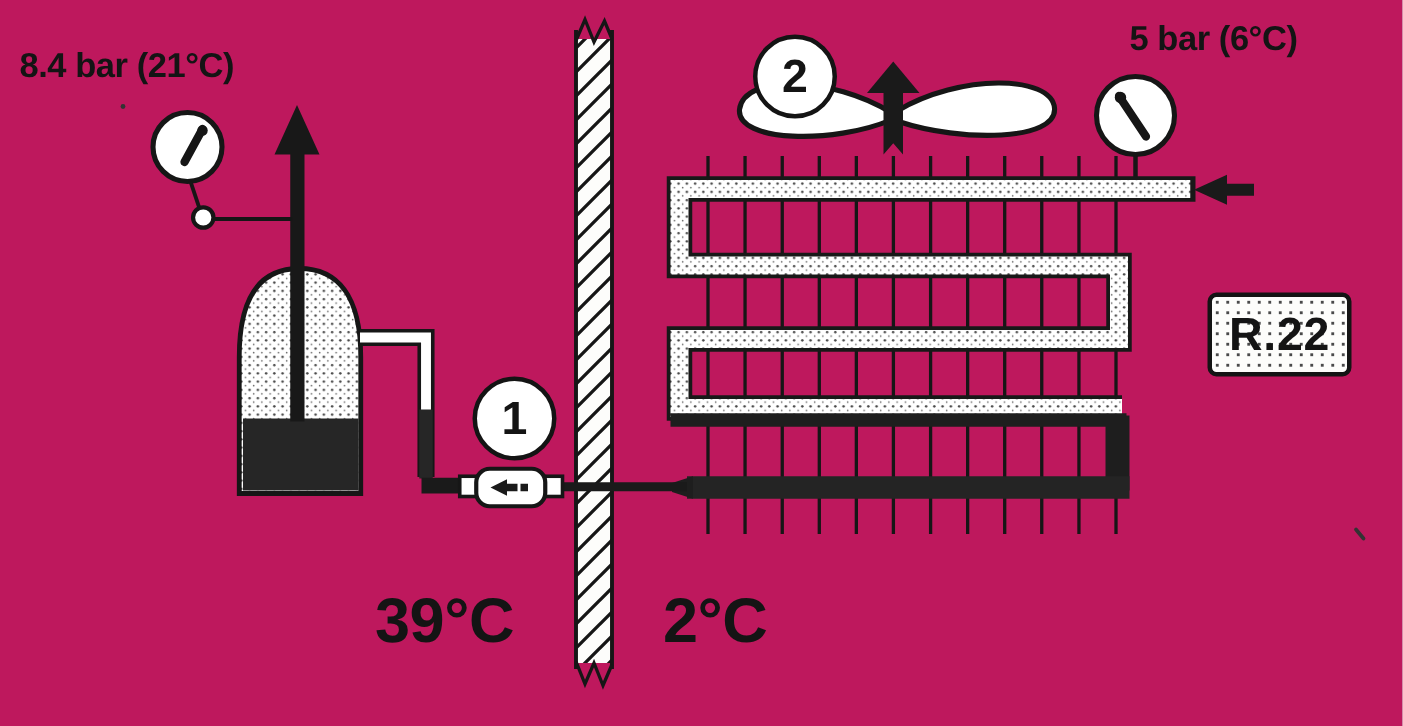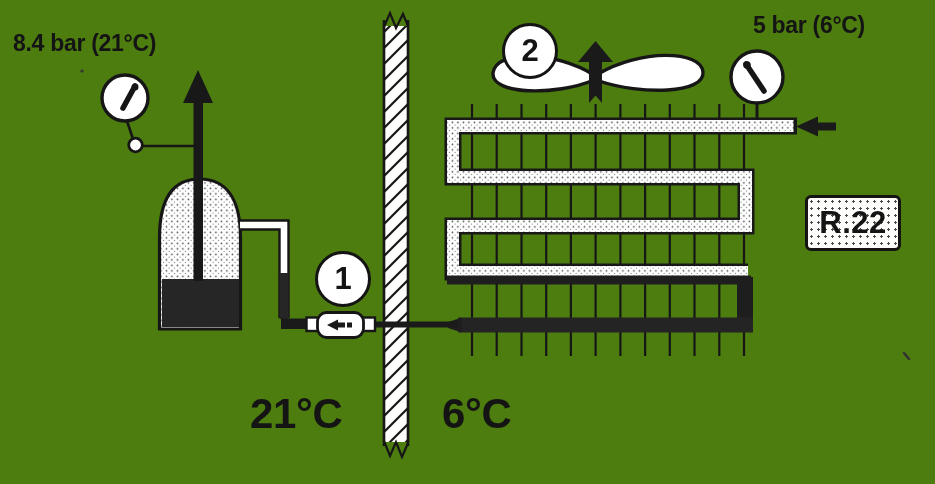--- a/index.html
+++ b/index.html
@@ -1,18 +1,18 @@
 <!DOCTYPE html>
 <html><head>
 <meta charset="utf-8">
 <style>
   html,body{margin:0;padding:0;background:#e8e8e8;}
   .stage{
     position:relative;width:935px;height:484px;margin:0 auto;
-    background:#4d7c0f;overflow:hidden;
+    background:#be185d;overflow:hidden;
     font-family:"Liberation Sans","DejaVu Sans",sans-serif;
     color:#141414;
   }
   .art{position:absolute;left:0;top:0;}
   .lbl{position:absolute;font-weight:700;white-space:nowrap;letter-spacing:-0.3px;}
   .lbl-pressure-left{left:13px;top:30px;font-size:23px;}
   .lbl-pressure-right{left:753px;top:12px;font-size:23px;}
   .lbl-temp-warm{left:250px;top:390px;font-size:42px;}
   .lbl-temp-cold{left:442px;top:390px;font-size:42px;}
   .circle-badge{
@@ -141,23 +141,23 @@
       <rect x="317.5" y="312.5" width="46" height="25" rx="9" fill="#ffffff" stroke="#161616" stroke-width="2.8"></rect>
       <path d="M327,325 L338,319.5 V322.5 H345 V327.5 H338 V330.5 Z" fill="#1a1a1a"></path>
       <rect x="347" y="322.5" width="5" height="5" fill="#1a1a1a"></rect>
     </g>
   </svg>
 
   <div class="lbl lbl-pressure-left">8.4 bar (21°C)</div>
 
   <div class="lbl lbl-pressure-right">5 bar (6°C)</div>
 
-  <div class="lbl lbl-temp-warm">21°C</div>
+  <div class="lbl lbl-temp-warm">39°C</div>
 
-  <div class="lbl lbl-temp-cold">6°C</div>
+  <div class="lbl lbl-temp-cold">2°C</div>
 
   <div class="circle-badge circle-1">1</div>
 
   <div class="circle-badge circle-2">2</div>
 
   <div class="r22-badge">R.22</div>
 
 </div>
 
 </body></html>

